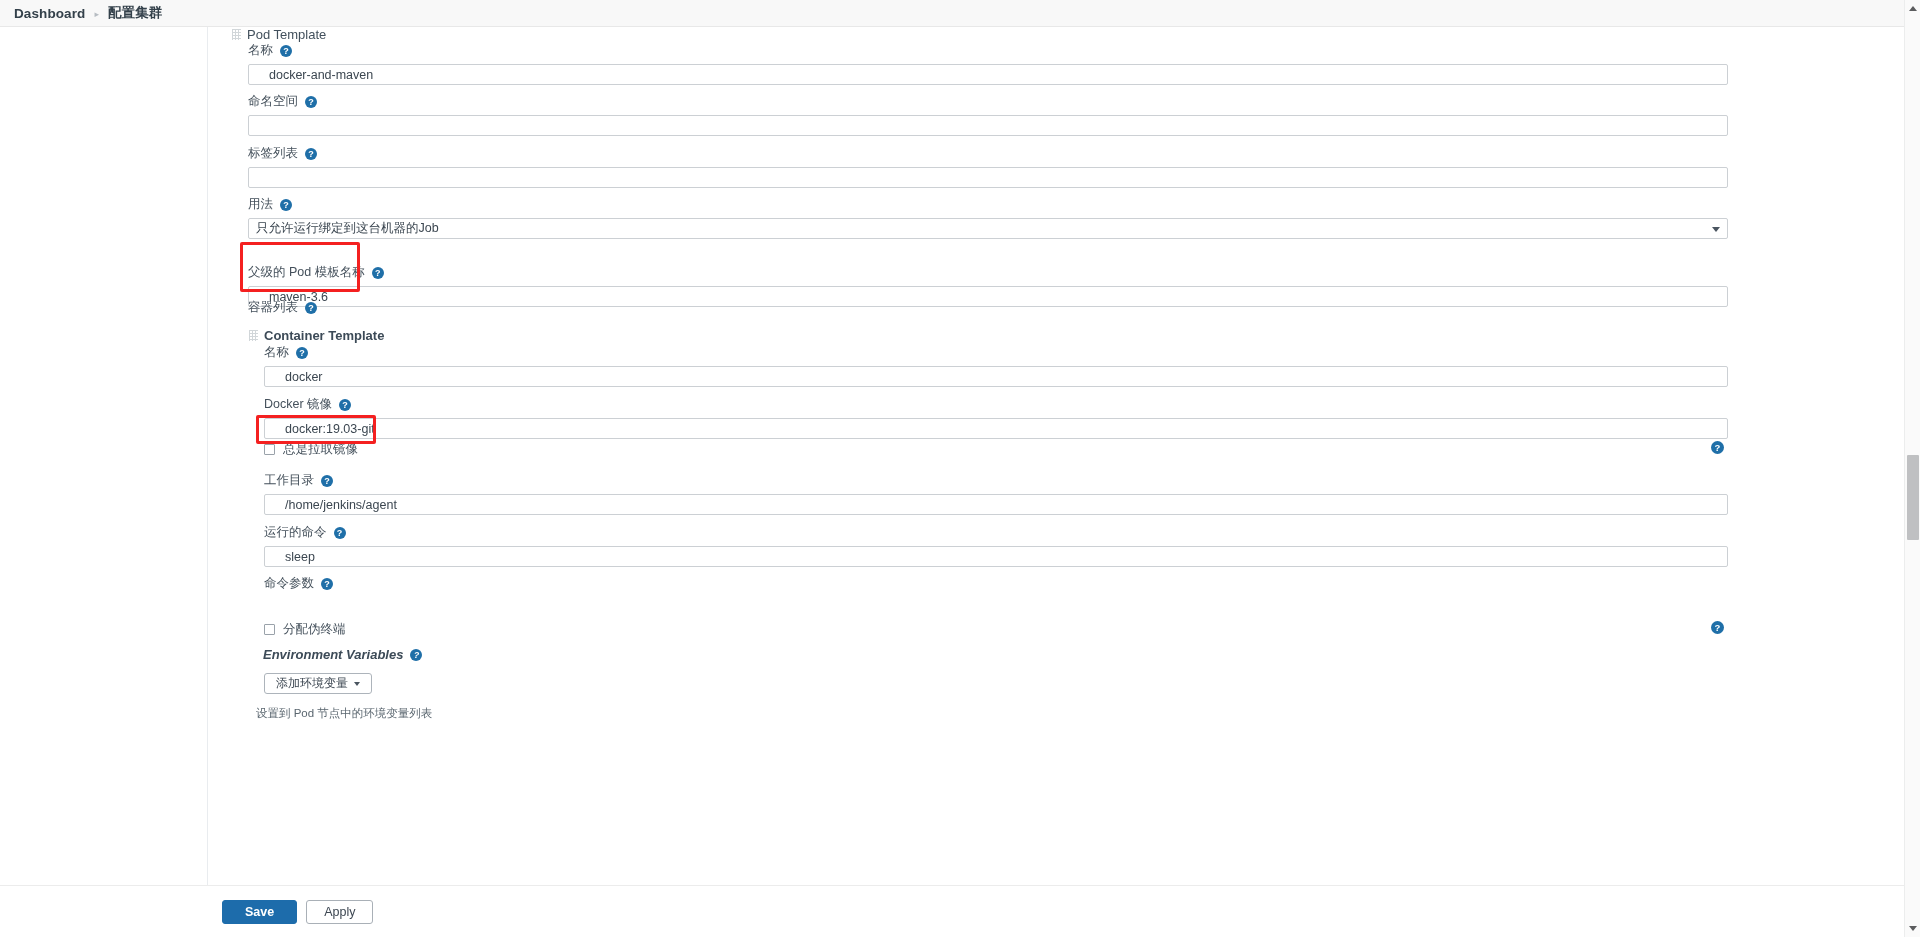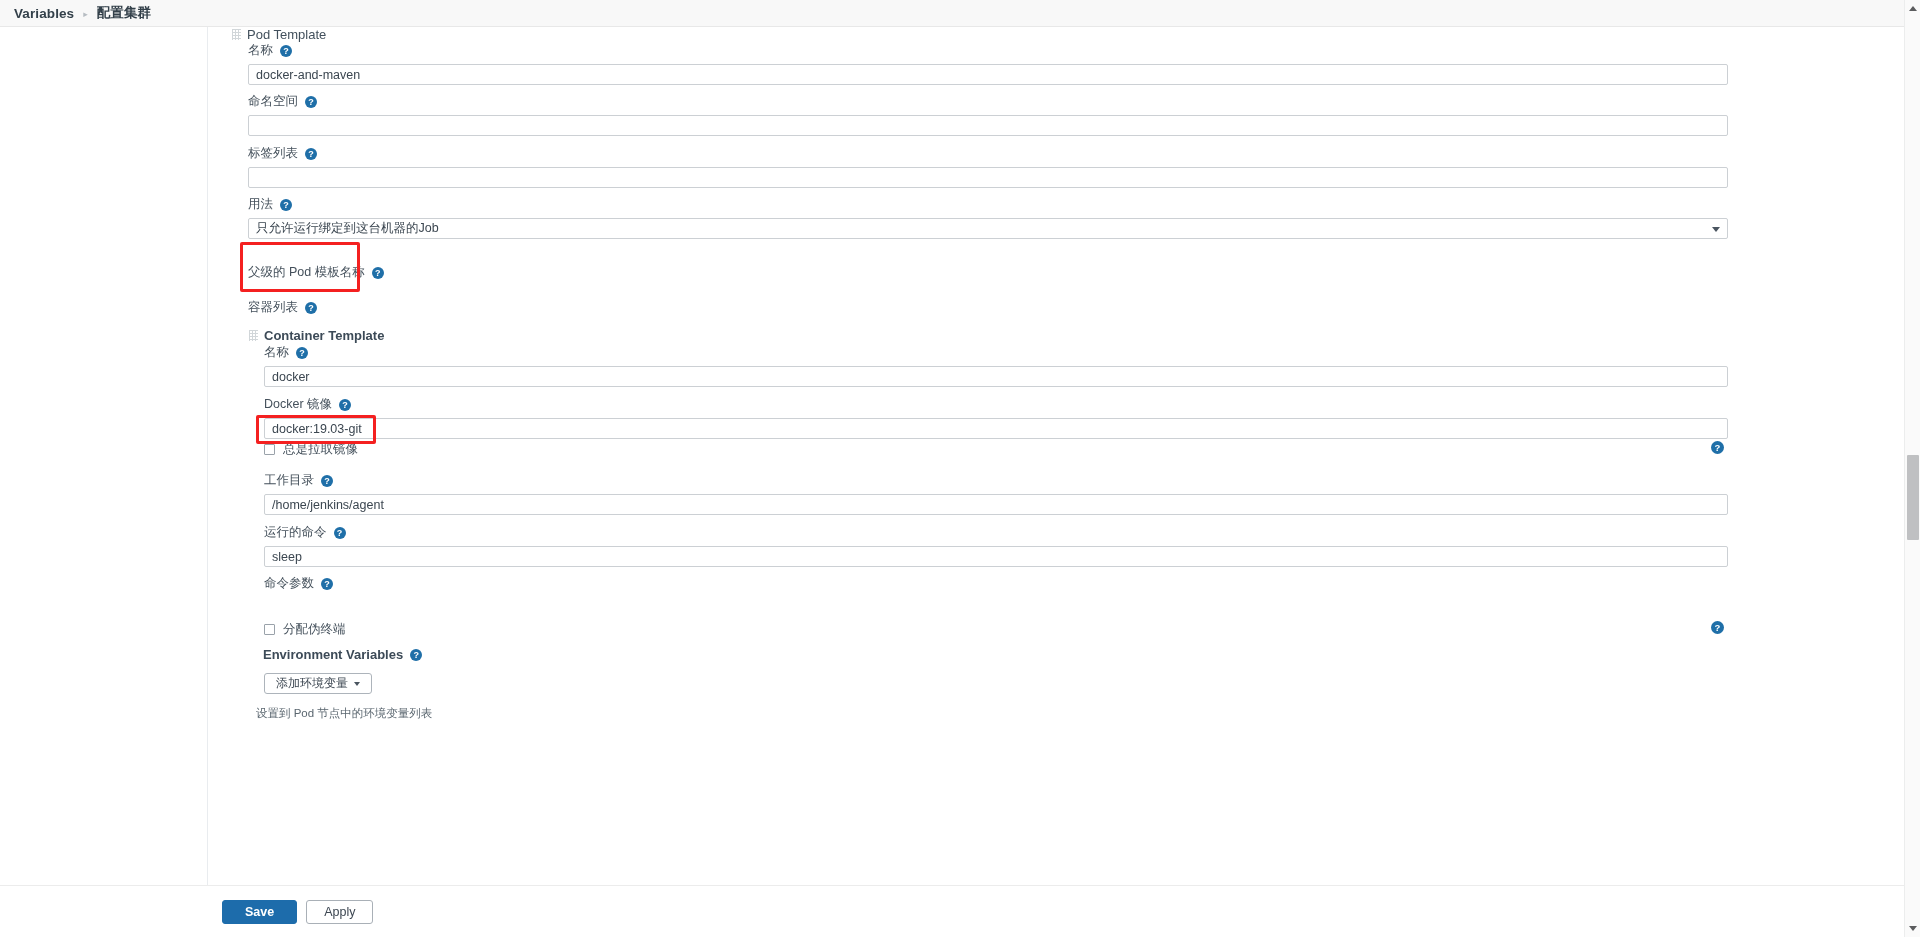--- a/index.html
+++ b/index.html
@@ -109,21 +109,21 @@
   .help-icon.lg { width: 13px; height: 13px; line-height: 13px; font-size: 9.5px; }
 
   .txt {
     width: 100%;
     height: 21px;
     border: 1px solid #ccd0d4;
     border-radius: 2px;
     background: #fff;
     font-size: 12.5px;
     color: #3b4650;
-    padding: 0 7px;
+    padding: 0 20px;
     font-family: "Liberation Sans", sans-serif;
     outline: none;
     display: flex;
     align-items: center;
     overflow: hidden;
     white-space: nowrap;
   }
 
   .sel {
     width: 100%;
@@ -295,21 +295,21 @@
     border-left: 4px solid transparent;
     border-right: 4px solid transparent;
   }
   #sb-up { top: 6px; border-bottom: 5px solid #5b5c5e; }
   #sb-down { bottom: 6px; border-top: 5px solid #5b5c5e; }
 </style>
 </head>
 <body>
 
 <div id="breadcrumb-bar">
-  <span class="crumb">Variables</span>
+  <span class="crumb">Dashboard</span>
   <span class="crumb-sep">▸</span>
   <span class="crumb">配置集群</span>
 </div>
 
 <div id="page-body">
 
   <div id="left-pane"></div>
 
   <div id="main-pane">
 
@@ -350,20 +350,21 @@
         <span>只允许运行绑定到这台机器的Job</span>
         <span class="caret"></span>
       </div>
     </div>
 
     <div class="block" style="left:40px; top:237px; width:1480px;">
       <div class="field-label">
         <span>父级的 Pod 模板名称</span>
         <span class="help-icon">?</span>
       </div>
+      <div class="txt">maven-3.6</div>
     </div>
     <div class="redbox" style="left:32px; top:215px; width:120px; height:50px;"></div>
 
     <div class="block" style="left:40px; top:272px;">
       <div class="field-label" style="margin-bottom:0;">
         <span>容器列表</span>
         <span class="help-icon">?</span>
       </div>
     </div>
 
@@ -421,21 +422,21 @@
 
     <div class="block" style="left:56px; top:594px;">
       <div class="cbrow">
         <span class="cbox"></span>
         <span>分配伪终端</span>
       </div>
     </div>
     <span class="help-icon lg" style="position:absolute; left:1503px; top:594px;">?</span>
 
     <div class="block" style="left:55px; top:620px;">
-      <div class="field-label" style="margin-bottom:15px;">
+      <div class="field-label" style="margin-bottom:15px;font-style:italic;">
         <span class="section-title bold">Environment Variables</span>
         <span class="help-icon">?</span>
       </div>
     </div>
 
     <div class="block" style="left:56px; top:646px;">
       <div class="btn">
         <span>添加环境变量</span>
         <span class="dcaret"></span>
       </div>

